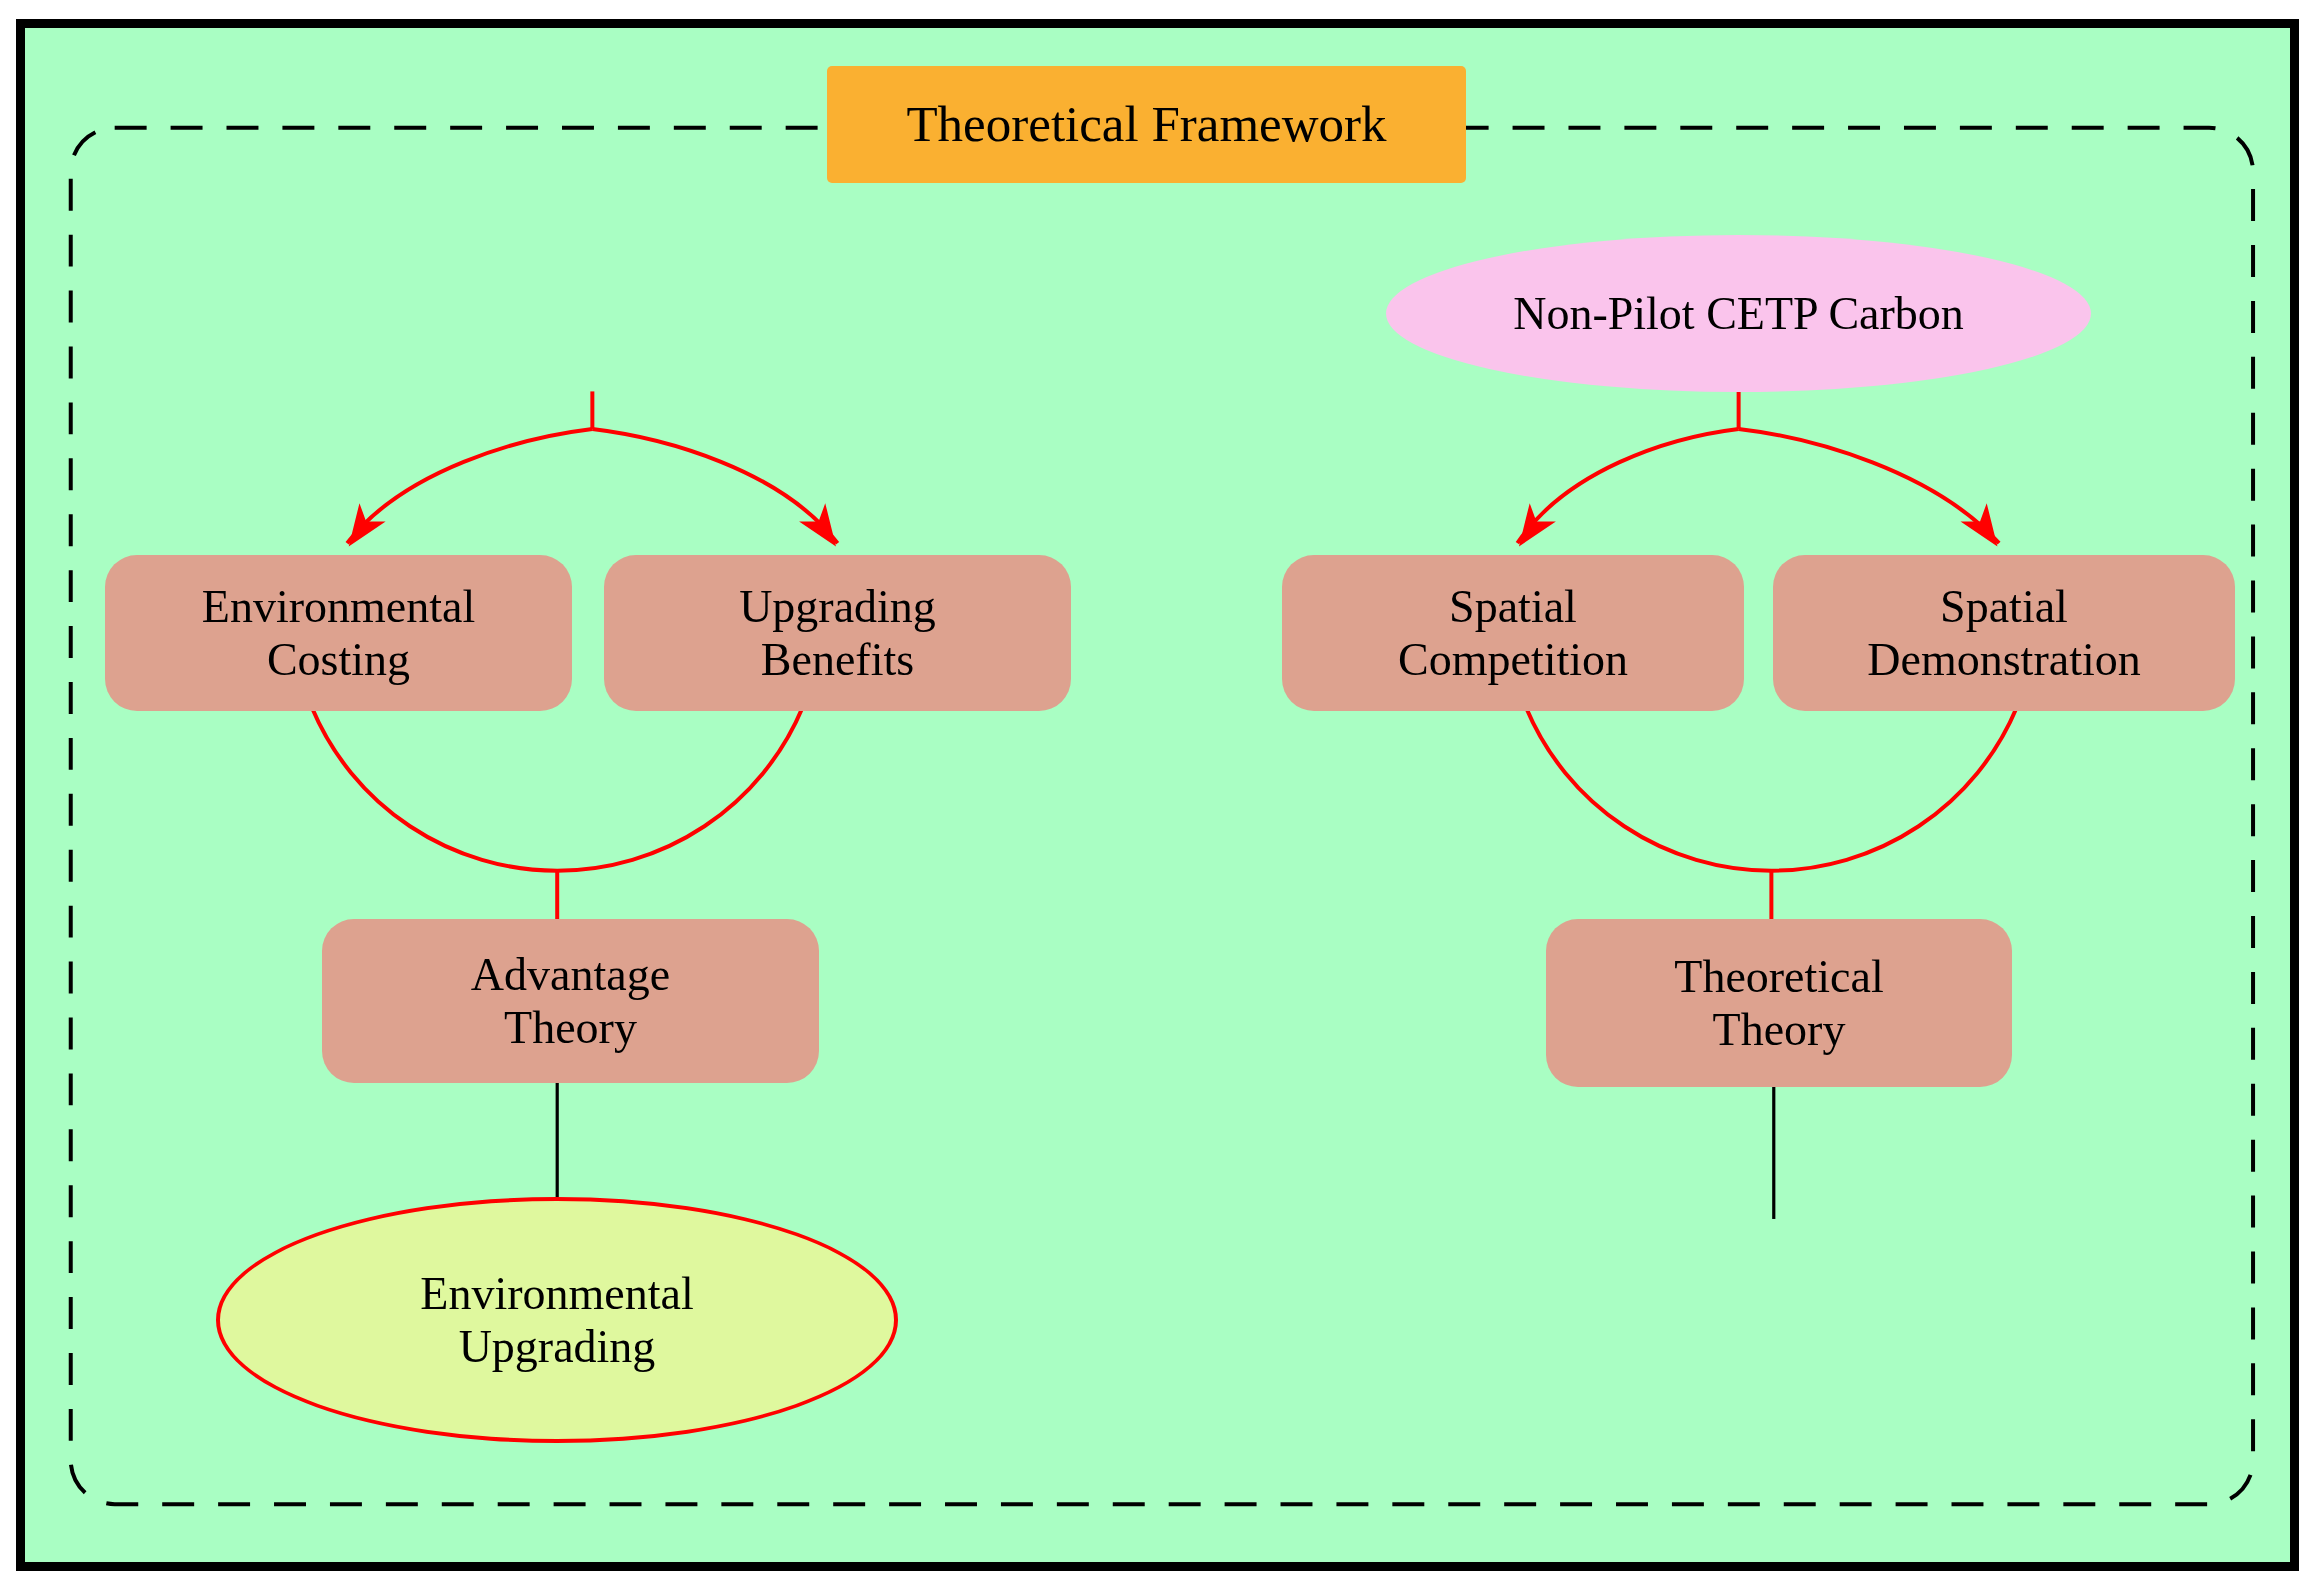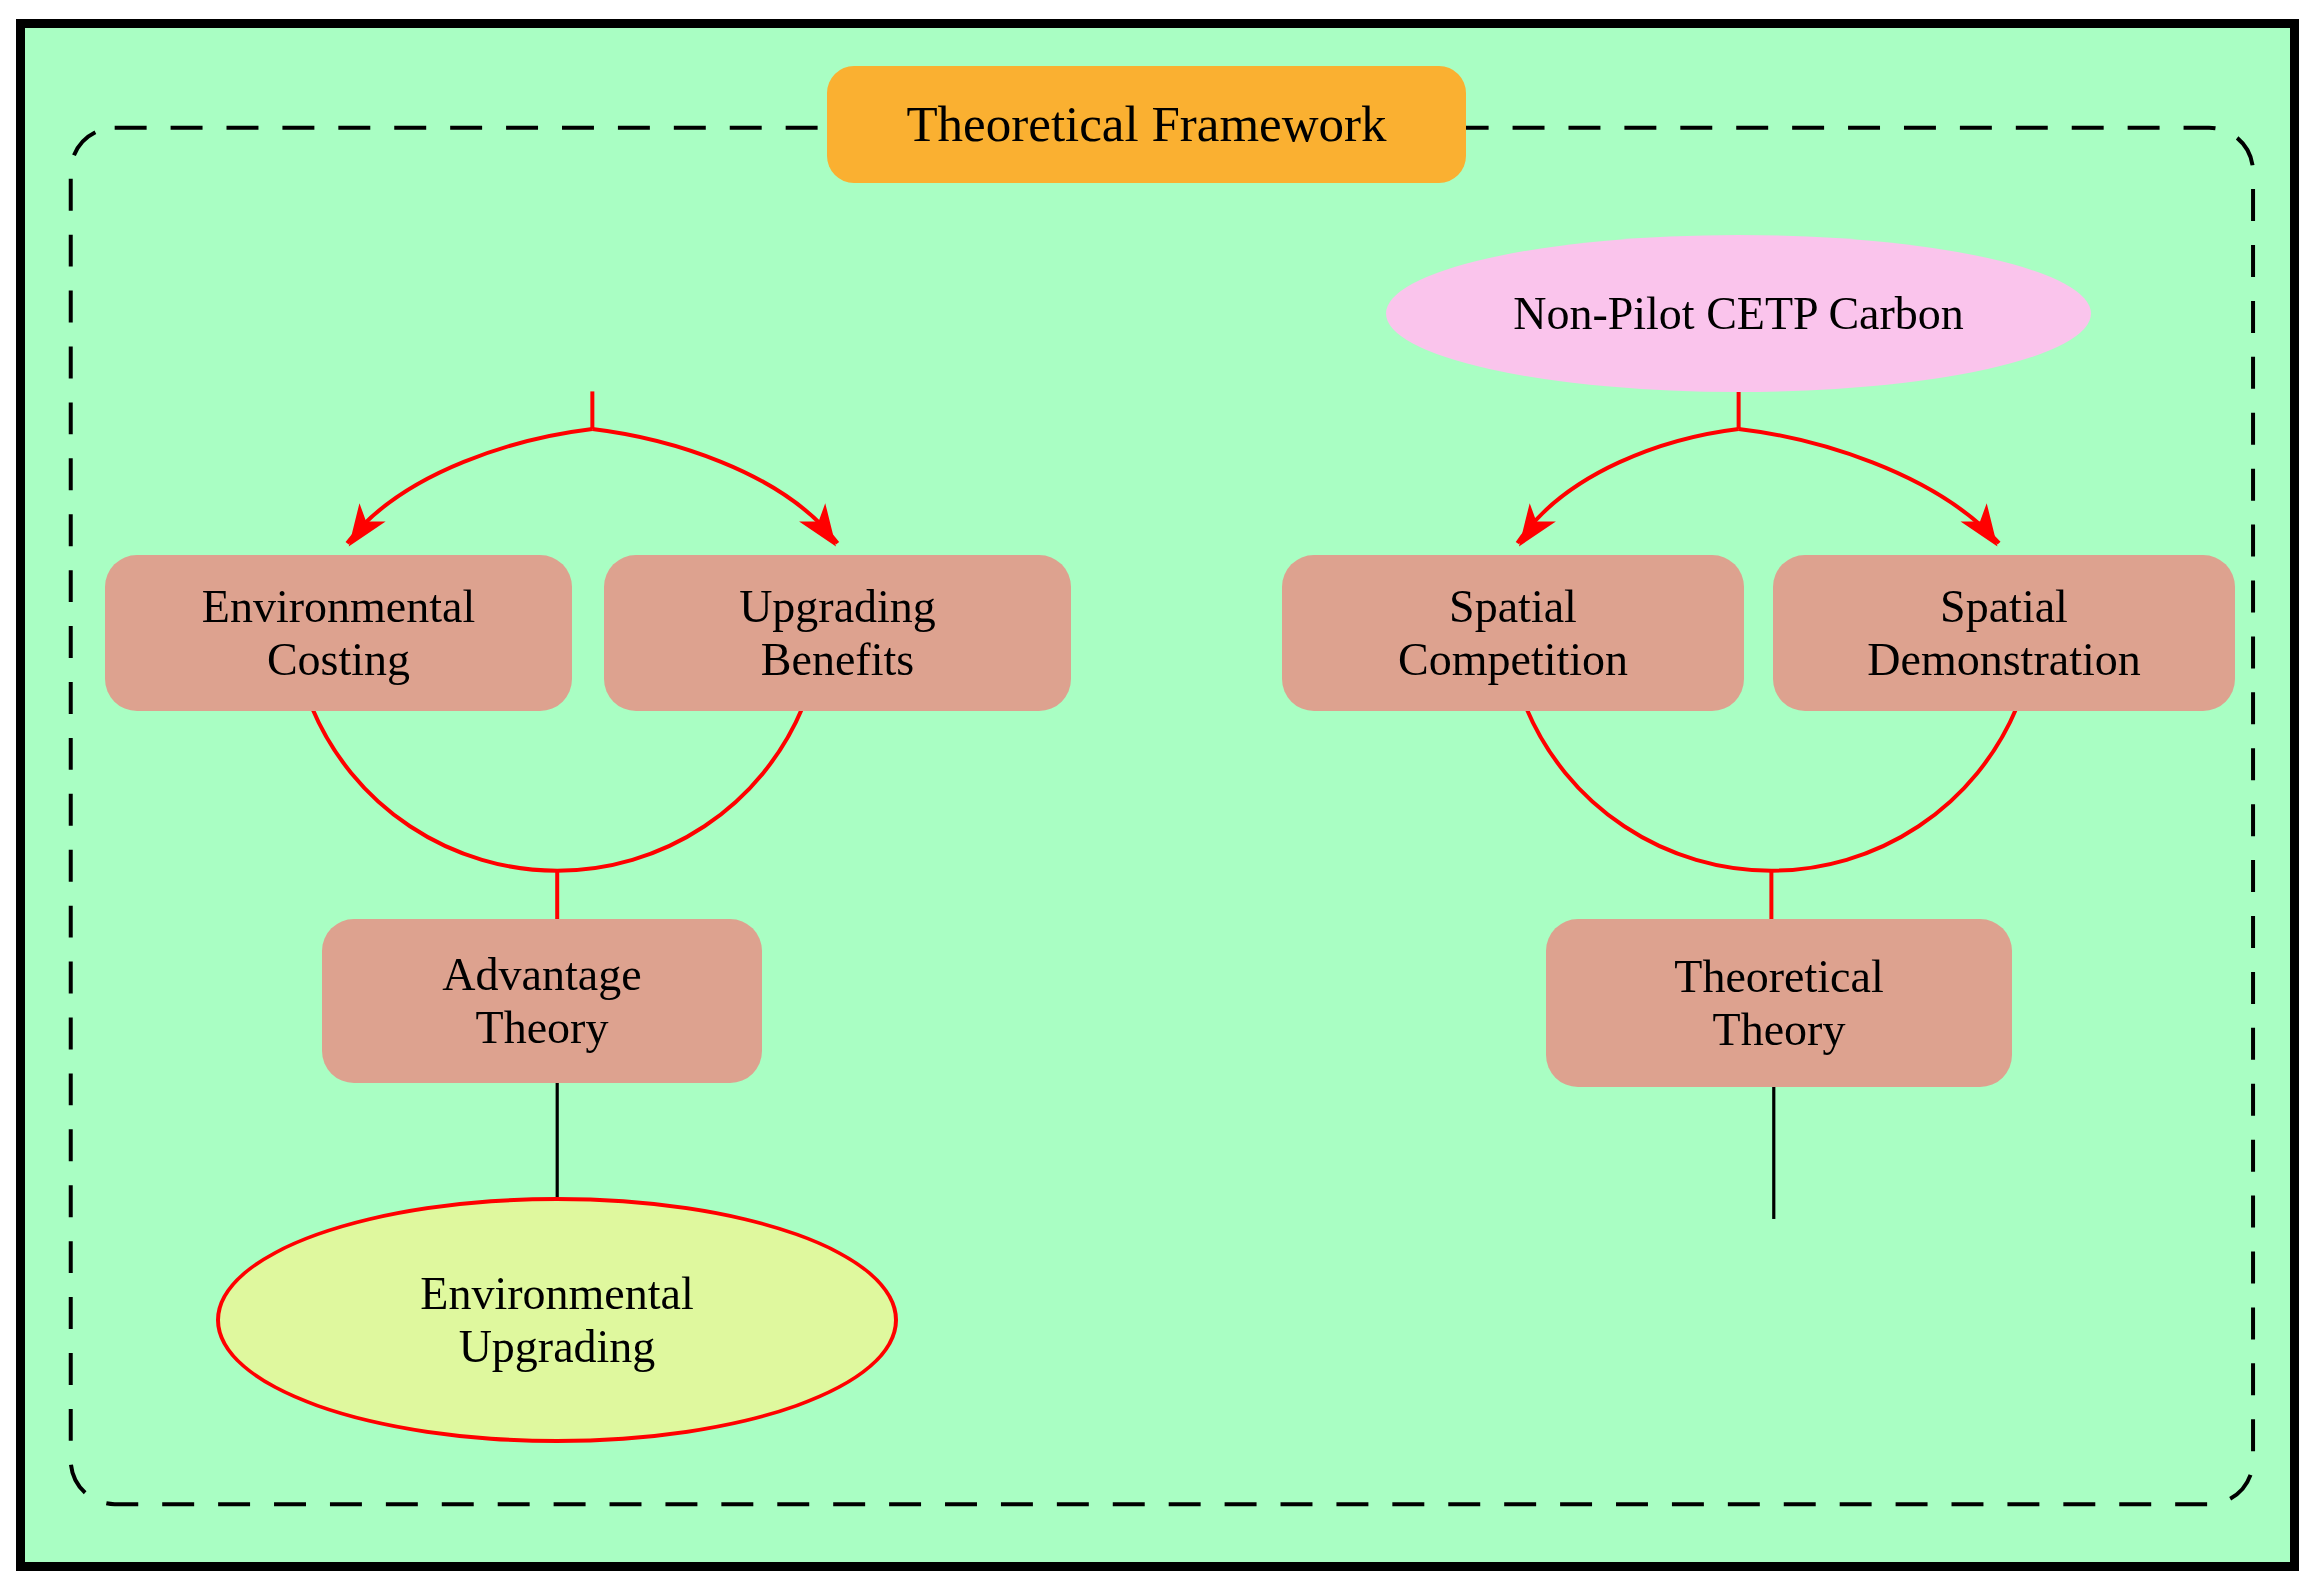--- a/index.html
+++ b/index.html
@@ -26,38 +26,38 @@
   }
   .layer{position:absolute;left:0;top:0;width:2319px;height:1592px;}
   svg.layer{z-index:1;}
   .nodes{z-index:2;}
   .node{
     position:absolute;display:flex;align-items:center;justify-content:center;
     text-align:center;white-space:pre-line;line-height:1.16;
   }
   .title-box{
     left:827px;top:66px;width:639px;height:117px;
-    background:var(--title-fill);border-radius:27px;
+    background:var(--title-fill);border-radius:5px;
     font-size:51px;z-index:3;
   }
   .source-ellipse{
     background:var(--source-fill);border-radius:50%;
     font-size:46px;
   }
   .src-left{left:233px;top:235px;width:717px;height:157px;}
   .src-right{left:1386px;top:235px;width:705px;height:157px;}
   .process-box{
     background:var(--process-fill);border-radius:32px;
     font-size:46px;
   }
   .box-env-costing{left:105px;top:555px;width:467px;height:156px;}
   .box-upgrading{left:604px;top:555px;width:467px;height:156px;}
   .box-spatial-comp{left:1282px;top:555px;width:462px;height:156px;}
   .box-spatial-demo{left:1773px;top:555px;width:462px;height:156px;}
-  .box-advantage{left:322px;top:919px;width:440px;height:164px;text-align:center;}
+  .box-advantage{left:322px;top:919px;width:497px;height:164px;text-align:center;}
   .box-disadvantage{left:1546px;top:919px;width:466px;height:168px;}
   .outcome-ellipse{
     background:var(--outcome-fill);border-radius:50%;
     border:4px solid var(--connector-red);
     font-size:46px;
   }
   .out-left{left:216px;top:1197px;width:682px;height:246px;}
   .out-right{left:1435px;top:1216px;width:687px;height:256px;}
 </style>
 </head>

